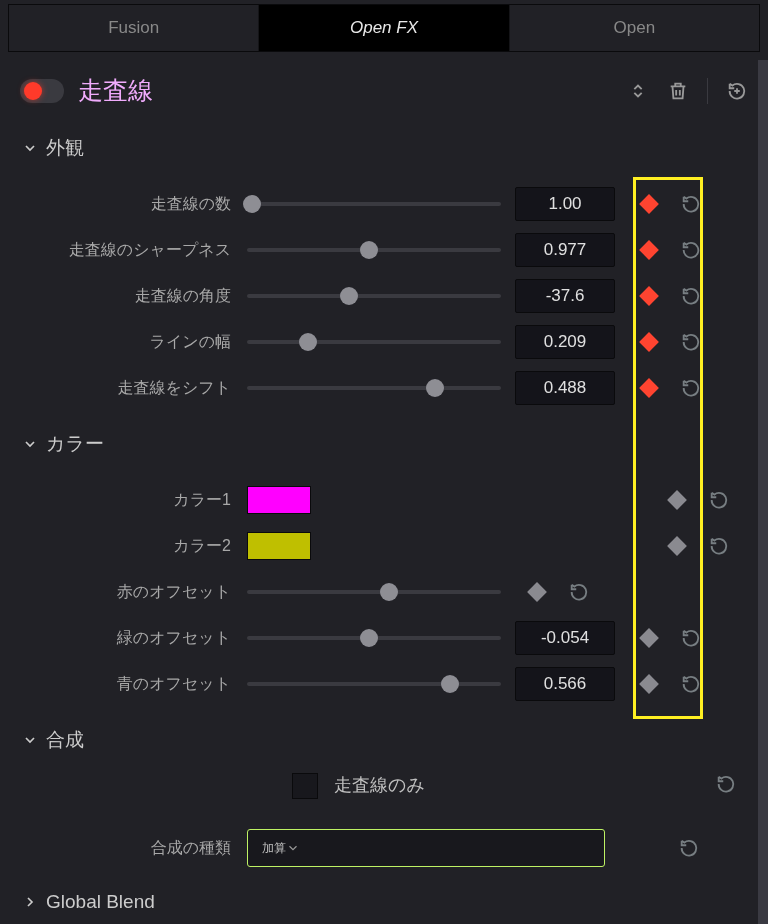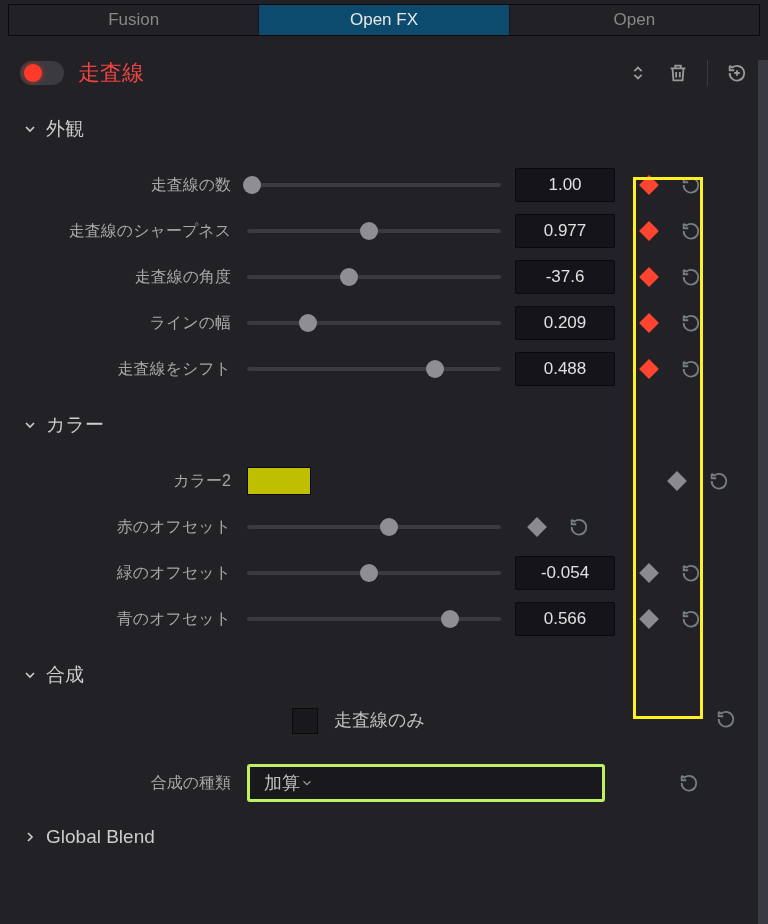--- a/index.html
+++ b/index.html
@@ -1,24 +1,24 @@
 <!DOCTYPE html>
 <html><head>
   <meta charset="utf-8">
   <style>
     * { margin: 0; padding: 0; box-sizing: border-box; }
     body { width: 768px; height: 924px; background: #212126; font-family: sans-serif; color: #999; font-size: 17px; overflow: hidden; }
-    .tabs { display: flex; height: 32px; border: 1px solid #0a0a0c; margin: 4px 8px; }
+    .tabs { display: flex; height: 48px; border: 1px solid #0a0a0c; margin: 4px 8px; }
     .tab { flex: 1; display: flex; align-items: center; justify-content: center; color: #888; cursor: pointer; border-right: 1px solid #151518; }
-    .tab.active { color: #e8e8e8; background: #0c4a6e; }
+    .tab.active { color: #e8e8e8; background: #000000; font-style: italic; }
     .tab:last-child { border-right: none; }
     .header { display: flex; align-items: center; padding: 18px 20px; }
     .toggle { width: 44px; height: 24px; background: #3a3a40; border-radius: 12px; position: relative; cursor: pointer; margin-right: 14px; }
     .toggle .knob { width: 18px; height: 18px; background: #ff3a2a; border-radius: 50%; position: absolute; top: 3px; left: 4px; box-shadow: 0 0 6px rgba(255,58,42,0.6); }
-    .fx-title { color: #ef4444; font-size: 22px; font-weight: 500; flex: 1; }
+    .fx-title { color: #f0abfc; font-size: 25px; font-weight: 500; flex: 1; }
     .hdr-icons { display: flex; align-items: center; gap: 18px; }
     .hdr-icons svg { width: 22px; height: 22px; stroke: #999; fill: none; stroke-width: 2; cursor: pointer; }
     .hdr-icons .sep { width: 1px; height: 26px; background: #3a3a40; }
     .section { padding: 10px 22px; }
     .section-head { display: flex; align-items: center; color: #ccc; font-size: 19px; cursor: pointer; margin-bottom: 20px; }
     .section-head svg { width: 16px; height: 16px; margin-right: 8px; stroke: #ccc; fill: none; stroke-width: 2.5; }
     .row { display: flex; align-items: center; min-height: 46px; }
     .row .label { width: 225px; text-align: right; padding-right: 16px; color: #a8a8a8; font-size: 16px; }
     .slider { width: 254px; height: 4px; background: #3a3a40; border-radius: 2px; position: relative; margin-right: 14px; cursor: pointer; }
     .slider .thumb { width: 18px; height: 18px; background: #8e8e94; border-radius: 50%; position: absolute; top: -7px; transform: translateX(-50%); }
@@ -27,21 +27,21 @@
     .kf-col { width: 44px; display: flex; justify-content: center; }
     .diamond { width: 14px; height: 14px; transform: rotate(45deg); cursor: pointer; }
     .diamond.on { background: #ff4430; }
     .diamond.off { background: #8a8a90; }
     .reset-col { width: 40px; display: flex; justify-content: center; }
     .reset-col svg { width: 22px; height: 22px; stroke: #777e82; fill: none; stroke-width: 2; cursor: pointer; }
     .highlight { position: absolute; border: 3px solid #fff022; width: 70px; height: 542px; left: 633px; top: 177px; pointer-events: none; }
     .check { width: 26px; height: 26px; border: 1px solid #0a0a0c; background: #18181d; margin-right: 16px; cursor: pointer; }
     .check-row { padding-left: 270px; display: flex; min-height: 46px; }
     .check-label { color: #c0c0c0; font-size: 18px; }
-    .select { width: 358px; height: 38px; background: #18181d; border: 3px solid #bef264; border-radius: 3px; color: #c0c0c0; font-size: 18px; display: flex; align-items: center; padding: 0 14px; cursor: pointer; justify-content: flex-start; margin-right: 20px; }
+    .select { width: 358px; height: 38px; background: #18181d; border: 1px solid #bef264; border-radius: 3px; color: #c0c0c0; font-size: 12px; display: flex; align-items: center; padding: 0 14px; cursor: pointer; justify-content: flex-start; margin-right: 20px; }
     .select svg { width: 14px; height: 14px; stroke: #999; fill: none; stroke-width: 2; }
     .val-gap { width: 92px; margin-right: 12px; }
     .right-edge { position: absolute; right: 0; top: 60px; width: 10px; height: 864px; background: #3a3a42; }
   </style>
 </head>
 <body>
 
 <div class="tabs">
   <div class="tab">Fusion</div>
   <div class="tab active">Open FX</div>
@@ -154,20 +154,33 @@
 </div>
 
 <div class="section">
   <div class="section-head">
     <svg viewBox="0 0 24 24">
         <path d="M6 9l6 6 6-6"></path>
       </svg>
     <span>カラー</span>
   </div>
   <div id="color-rows">
+      <div class="row">
+        <div class="label">カラー1</div>
+        <div class="color-swatch" style="background: rgb(255, 0, 255);"></div>
+        <div class="val-gap"></div>
+        <div class="kf-col">
+          <div class="diamond off"></div>
+        </div>
+        <div class="reset-col">
+          <svg viewBox="0 0 24 24">
+            <path d="M4 12a8 8 0 1 0 3-6L4 4M4 4v5h5"></path>
+          </svg>
+        </div>
+      </div>
       <div class="row">
         <div class="label">カラー2</div>
         <div class="color-swatch" style="background: rgb(191, 191, 0);"></div>
         <div class="val-gap"></div>
         <div class="kf-col">
           <div class="diamond off"></div>
         </div>
         <div class="reset-col">
           <svg viewBox="0 0 24 24">
             <path d="M4 12a8 8 0 1 0 3-6L4 4M4 4v5h5"></path>

